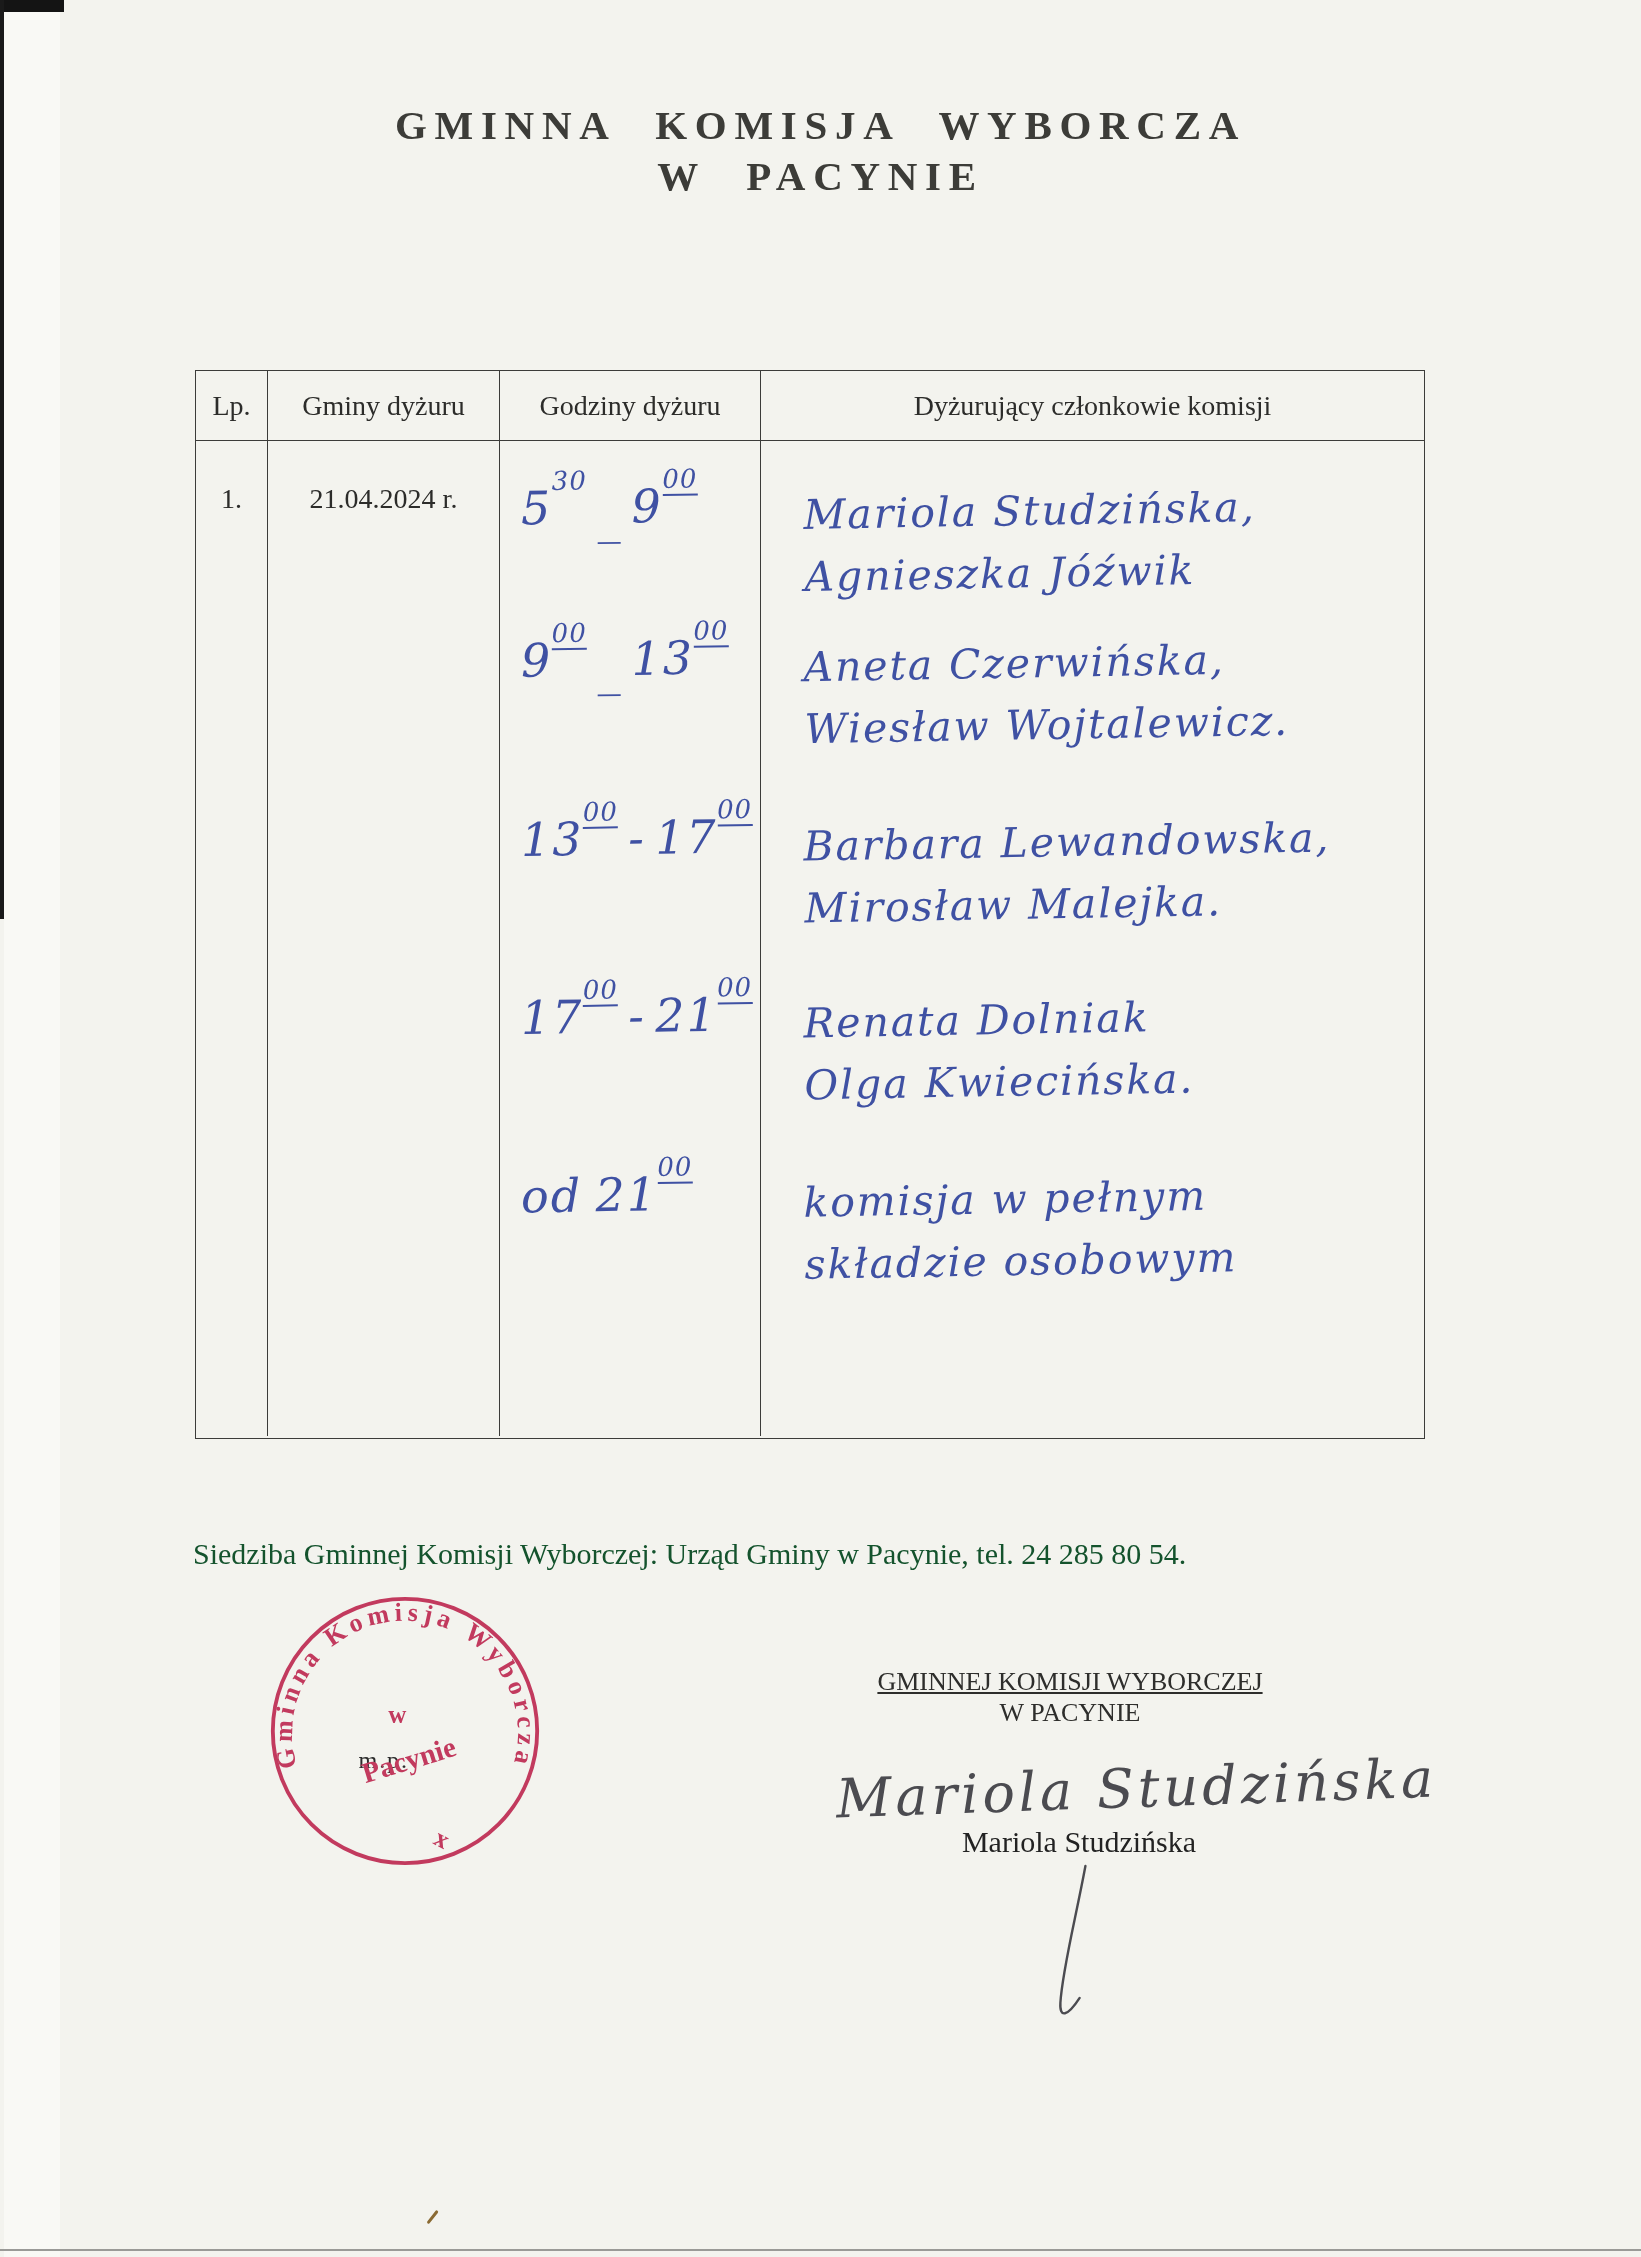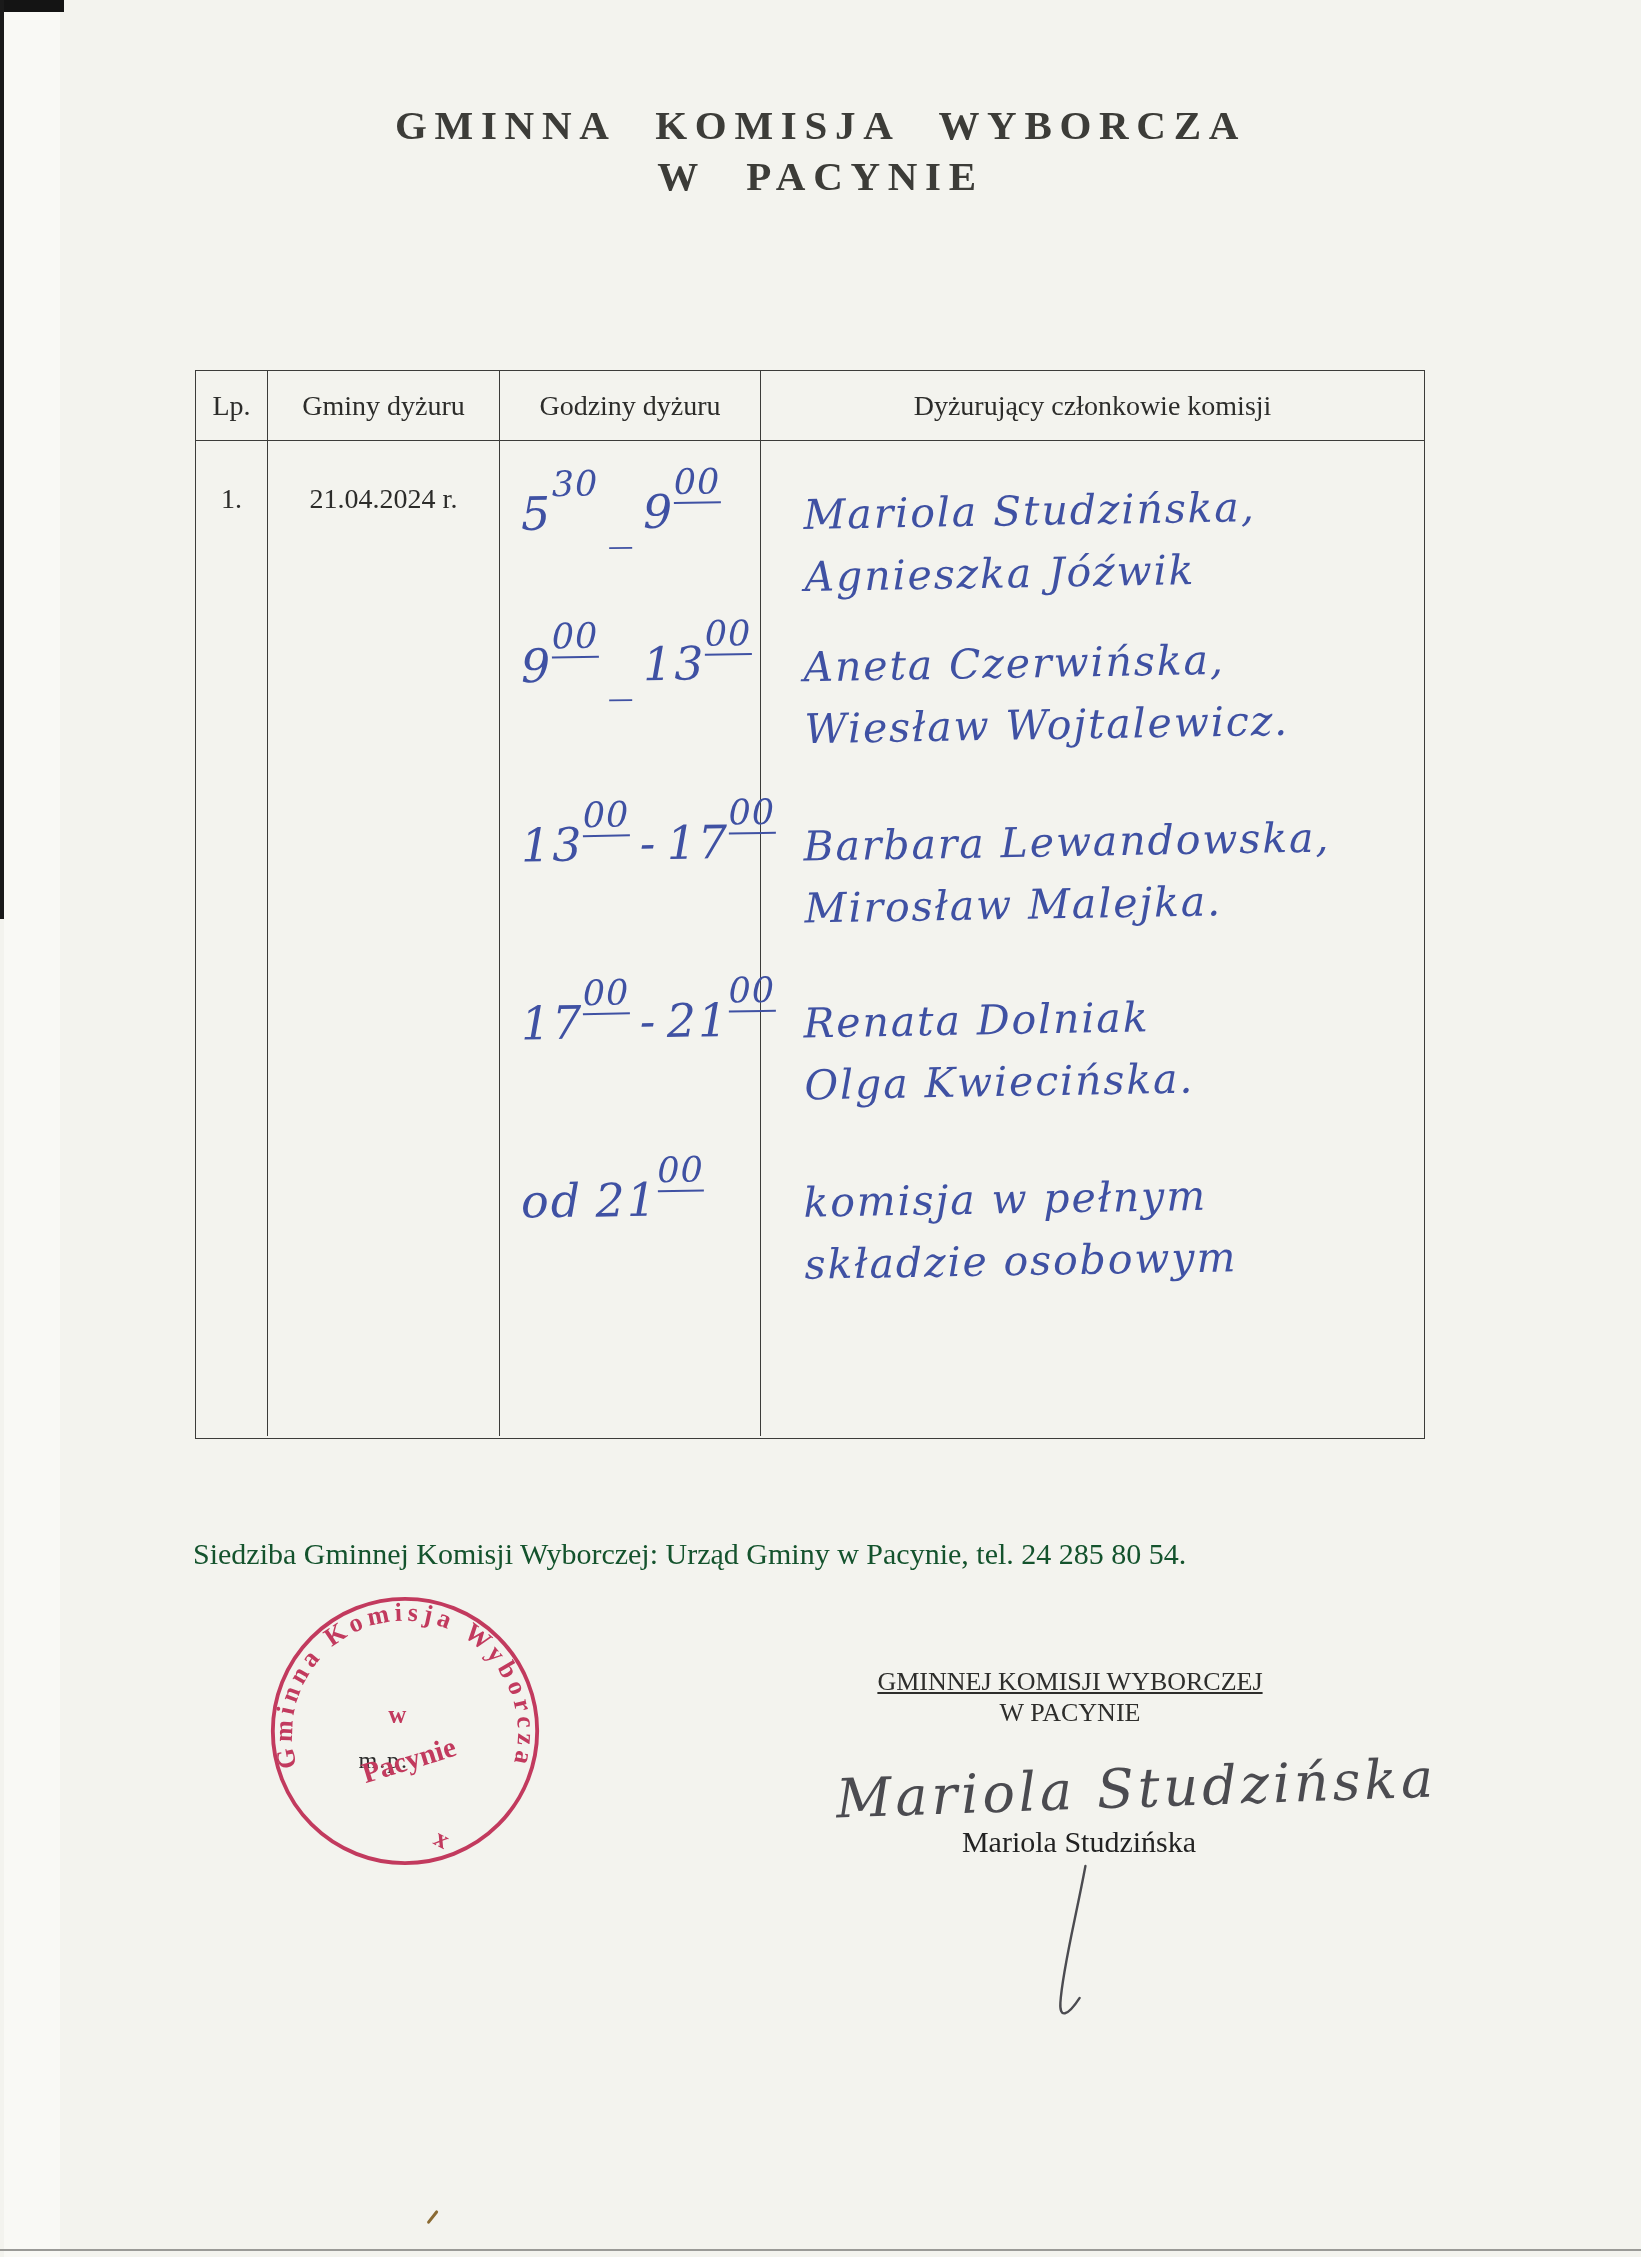--- a/index.html
+++ b/index.html
@@ -28,21 +28,21 @@
   .c-lp{width:72px;}
   .c-date{width:232px;}
   .c-hours{width:261px;}
   .c-members{flex:1;}
   .th{display:flex;align-items:center;justify-content:center;font-size:28px;color:#2c2c2a;}
   .cell-static{padding-top:42px;text-align:center;font-size:28px;color:#2c2c2a;}
   
   .hw{font-family:"DejaVu Serif",serif;font-style:italic;color:var(--ink,#3f51a3);
       position:absolute;transform:rotate(-1deg);letter-spacing:1.9px;white-space:nowrap;}
   .time-entry{left:21px;font-size:46px;}
-  .time-entry sup{font-size:35px;position:relative;top:-17.4px;letter-spacing:1px;}
+  .time-entry sup{font-size:26px;position:relative;top:-17.4px;letter-spacing:1px;}
   .time-entry sup.u{border-bottom:2.9px solid currentColor;padding-bottom:0;}
   .time-entry .sep{margin:0 9.7px;}
   .time-entry .sep.low{position:relative;top:9.7px;}
   .time-entry .prefix{margin-right:13.5px;}
   .members-entry{left:43px;font-size:41px;}
   .members-entry div{line-height:62px;}
   
   .seat-line{position:absolute;left:193px;top:1537px;font-size:30px;color:#14532d;}
   
   .stamp{position:absolute;left:268px;top:1594px;width:274px;height:274px;}

